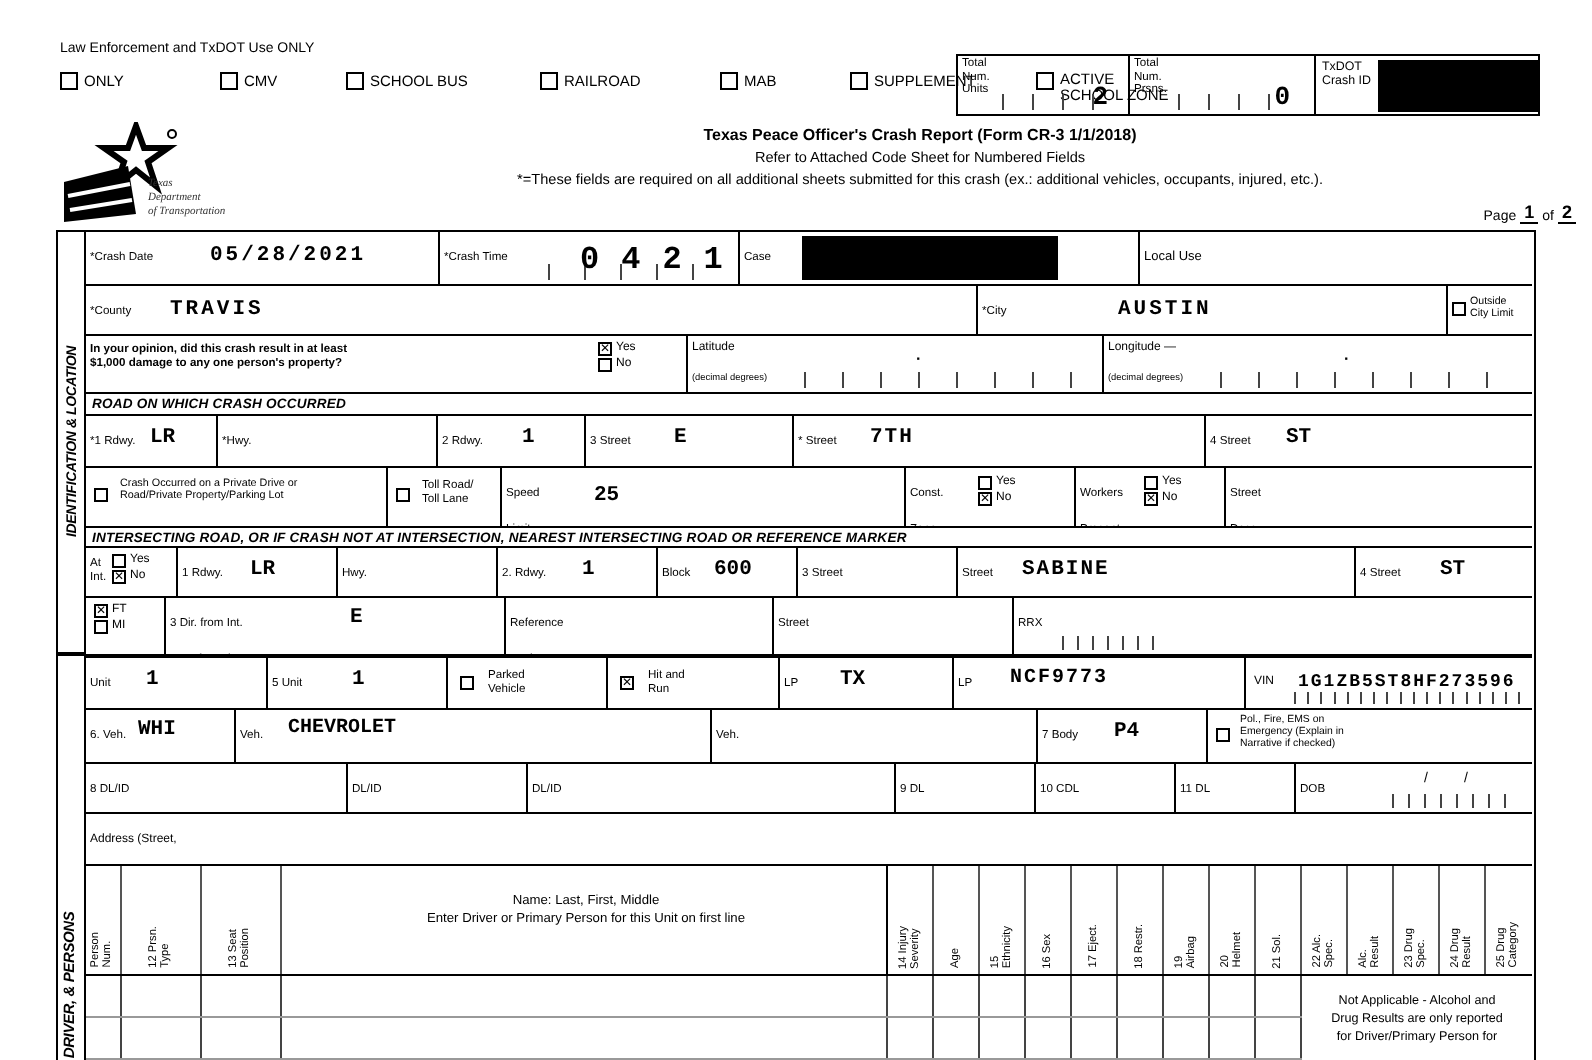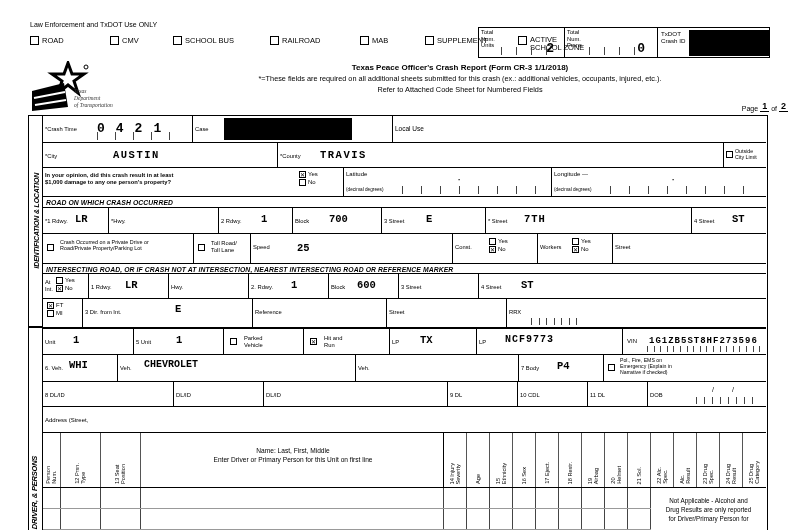--- a/index.html
+++ b/index.html
@@ -26,21 +26,21 @@
 .ec{border-right:1px solid #444;height:100%}
 .uln{font-weight:bold;font-size:9px;border-bottom:1px solid #000;padding:0 2px}
 </style>
 </head>
 <body>
 
 <div class="abs" style="left:30px;top:21px;font-size:7px">Law Enforcement and TxDOT Use ONLY</div>
 <div class="abs" style="left:30px;top:36px;display:flex;align-items:flex-start">
   <div style="display:flex;gap:3px;width:80px;align-items:center">
       <span class="cb lg"></span>
-      <span style="font-size:7.5px">ROAD</span>
+      <span style="font-size:7.5px">ONLY</span>
     </div>
   <div style="display:flex;gap:3px;width:63px;align-items:center">
       <span class="cb lg"></span>
       <span style="font-size:7.5px">CMV</span>
     </div>
   <div style="display:flex;gap:3px;width:97px;align-items:center">
       <span class="cb lg"></span>
       <span style="font-size:7.5px">SCHOOL BUS</span>
     </div>
   <div style="display:flex;gap:3px;width:90px;align-items:center">
@@ -90,66 +90,71 @@
   <polygon points="2,30 34,22 38,46 2,50" fill="#000"></polygon>
   <line x1="4" y1="37" x2="35" y2="31" stroke="#fff" stroke-width="2"></line>
   <line x1="5" y1="44" x2="36" y2="39" stroke="#fff" stroke-width="2"></line>
   <text x="44" y="32" font-size="5.5" font-style="italic" fill="#333" font-family="Liberation Serif,serif">Texas</text>
   <text x="44" y="39" font-size="5.5" font-style="italic" fill="#333" font-family="Liberation Serif,serif">Department</text>
   <text x="44" y="46" font-size="5.5" font-style="italic" fill="#333" font-family="Liberation Serif,serif">of Transportation</text>
 </svg>
 
 <div class="abs" style="left:148px;top:63px;width:624px;text-align:center">
   <div style="font-size:8px;font-weight:bold">Texas Peace Officer's Crash Report (Form CR-3 1/1/2018)</div>
+  <div style="font-size:7.3px;margin-top:2px">Refer to Attached Code Sheet for Numbered Fields</div>
   <div style="font-size:7.3px;margin-top:2px">*=These fields are required on all additional sheets submitted for this crash (ex.: additional vehicles, occupants, injured, etc.).</div>
-  <div style="font-size:7.3px;margin-top:2px">Refer to Attached Code Sheet for Numbered Fields</div>
 </div>
 <div class="abs" style="right:8px;top:101px;font-size:7px;display:flex;align-items:flex-end;gap:2px">
   <span>Page</span>
   <span class="uln">1</span>
   <span>of</span>
   <span class="uln">2</span>
 </div>
 
 <div class="abs" id="form" style="left:28px;top:115px;width:740px;height:415px;border:1.5px solid #000;border-bottom:none;overflow:hidden">
 
   <div class="abs" style="left:0;top:0;width:14px;height:415px;border-right:1px solid #000">
     <div class="abs" style="left:0;top:0;width:14px;height:212px;border-bottom:2px solid #000;display:flex;align-items:center;justify-content:center">
       <div class="vt" style="font:italic bold 7px 'Liberation Sans',sans-serif;letter-spacing:-.2px">IDENTIFICATION &amp; LOCATION</div>
     </div>
     <div class="abs vt" style="left:1px;top:318px;width:12px;height:130px;font:italic bold 7.5px 'Liberation Sans',sans-serif;letter-spacing:-.2px">VEHICLE, DRIVER, &amp; PERSONS</div>
   </div>
 
   <div class="row" style="top:0;height:27px">
+    <div class="c" style="width:177px">
+      <span class="lbl">*Crash Date
+(MM/DD/YYYY)</span>
+      <span class="val abs" style="left:62px;top:6px;letter-spacing:1.5px">05/28/2021</span>
+    </div>
     <div class="c" style="width:150px">
       <span class="lbl">*Crash Time
 (24HRMM)</span>
       <div class="tk" style="left:54px;width:78px;--s:18px"></div>
-      <span class="val abs" style="left:54px;top:5px;font-size:13px;letter-spacing:11px">0421</span>
+      <span class="val abs" style="left:70px;top:5px;font-size:16px;letter-spacing:11px">0421</span>
     </div>
     <div class="c" style="width:200px">
       <span class="lbl">Case
 ID</span>
       <div class="red" style="left:31px;top:2px;width:128px;height:22px"></div>
     </div>
     <div class="c" style="width:196px">
       <span style="font-size:6.5px">Local Use</span>
     </div>
   </div>
 
   <div class="row" style="top:27px;height:25px">
+    <div class="c" style="width:446px">
+      <span class="lbl">*County
+Name</span>
+      <span class="val abs" style="left:42px;top:6px;letter-spacing:1.5px">TRAVIS</span>
+    </div>
     <div class="c" style="width:235px">
       <span class="lbl">*City
 Name</span>
       <span class="val abs" style="left:70px;top:6px;letter-spacing:1.5px">AUSTIN</span>
-    </div>
-    <div class="c" style="width:446px">
-      <span class="lbl">*County
-Name</span>
-      <span class="val abs" style="left:42px;top:6px;letter-spacing:1.5px">TRAVIS</span>
     </div>
     <div class="c" style="width:42px">
       <div style="display:flex;gap:2px;align-items:center;margin-top:4px">
         <span class="cb"></span>
         <span class="lbl" style="font-size:5.3px">Outside
 City Limit</span>
       </div>
     </div>
   </div>
 
@@ -192,25 +197,20 @@
     </div>
     <div class="c" style="width:110px">
       <span class="lbl">*Hwy.
 Num.</span>
     </div>
     <div class="c" style="width:74px">
       <span class="lbl">2 Rdwy.
 Part</span>
       <span class="val abs" style="left:42px;top:5px">1</span>
     </div>
-    <div class="c" style="width:89px">
-      <span class="lbl">Block
-Num.</span>
-      <span class="val abs" style="left:36px;top:5px">700</span>
-    </div>
     <div class="c" style="width:104px">
       <span class="lbl">3 Street
 Prefix</span>
       <span class="val abs" style="left:44px;top:5px">E</span>
     </div>
     <div class="c" style="width:206px">
       <span class="lbl">* Street
 Name</span>
       <span class="val abs" style="left:38px;top:5px;letter-spacing:1px">7TH</span>
     </div>
@@ -303,20 +303,25 @@
       <span class="val abs" style="left:42px;top:5px">1</span>
     </div>
     <div class="c" style="width:70px">
       <span class="lbl">Block
 Num.</span>
       <span class="val abs" style="left:28px;top:5px">600</span>
     </div>
     <div class="c" style="width:80px">
       <span class="lbl">3 Street
 Prefix</span>
+    </div>
+    <div class="c" style="width:199px">
+      <span class="lbl">Street
+Name</span>
+      <span class="val abs" style="left:32px;top:5px;letter-spacing:1px">SABINE</span>
     </div>
     <div class="c" style="width:88px">
       <span class="lbl">4 Street
 Suffix</span>
       <span class="val abs" style="left:42px;top:5px">ST</span>
     </div>
   </div>
 
   <div class="row" style="top:183px;height:29px">
     <div class="c" style="width:40px">

